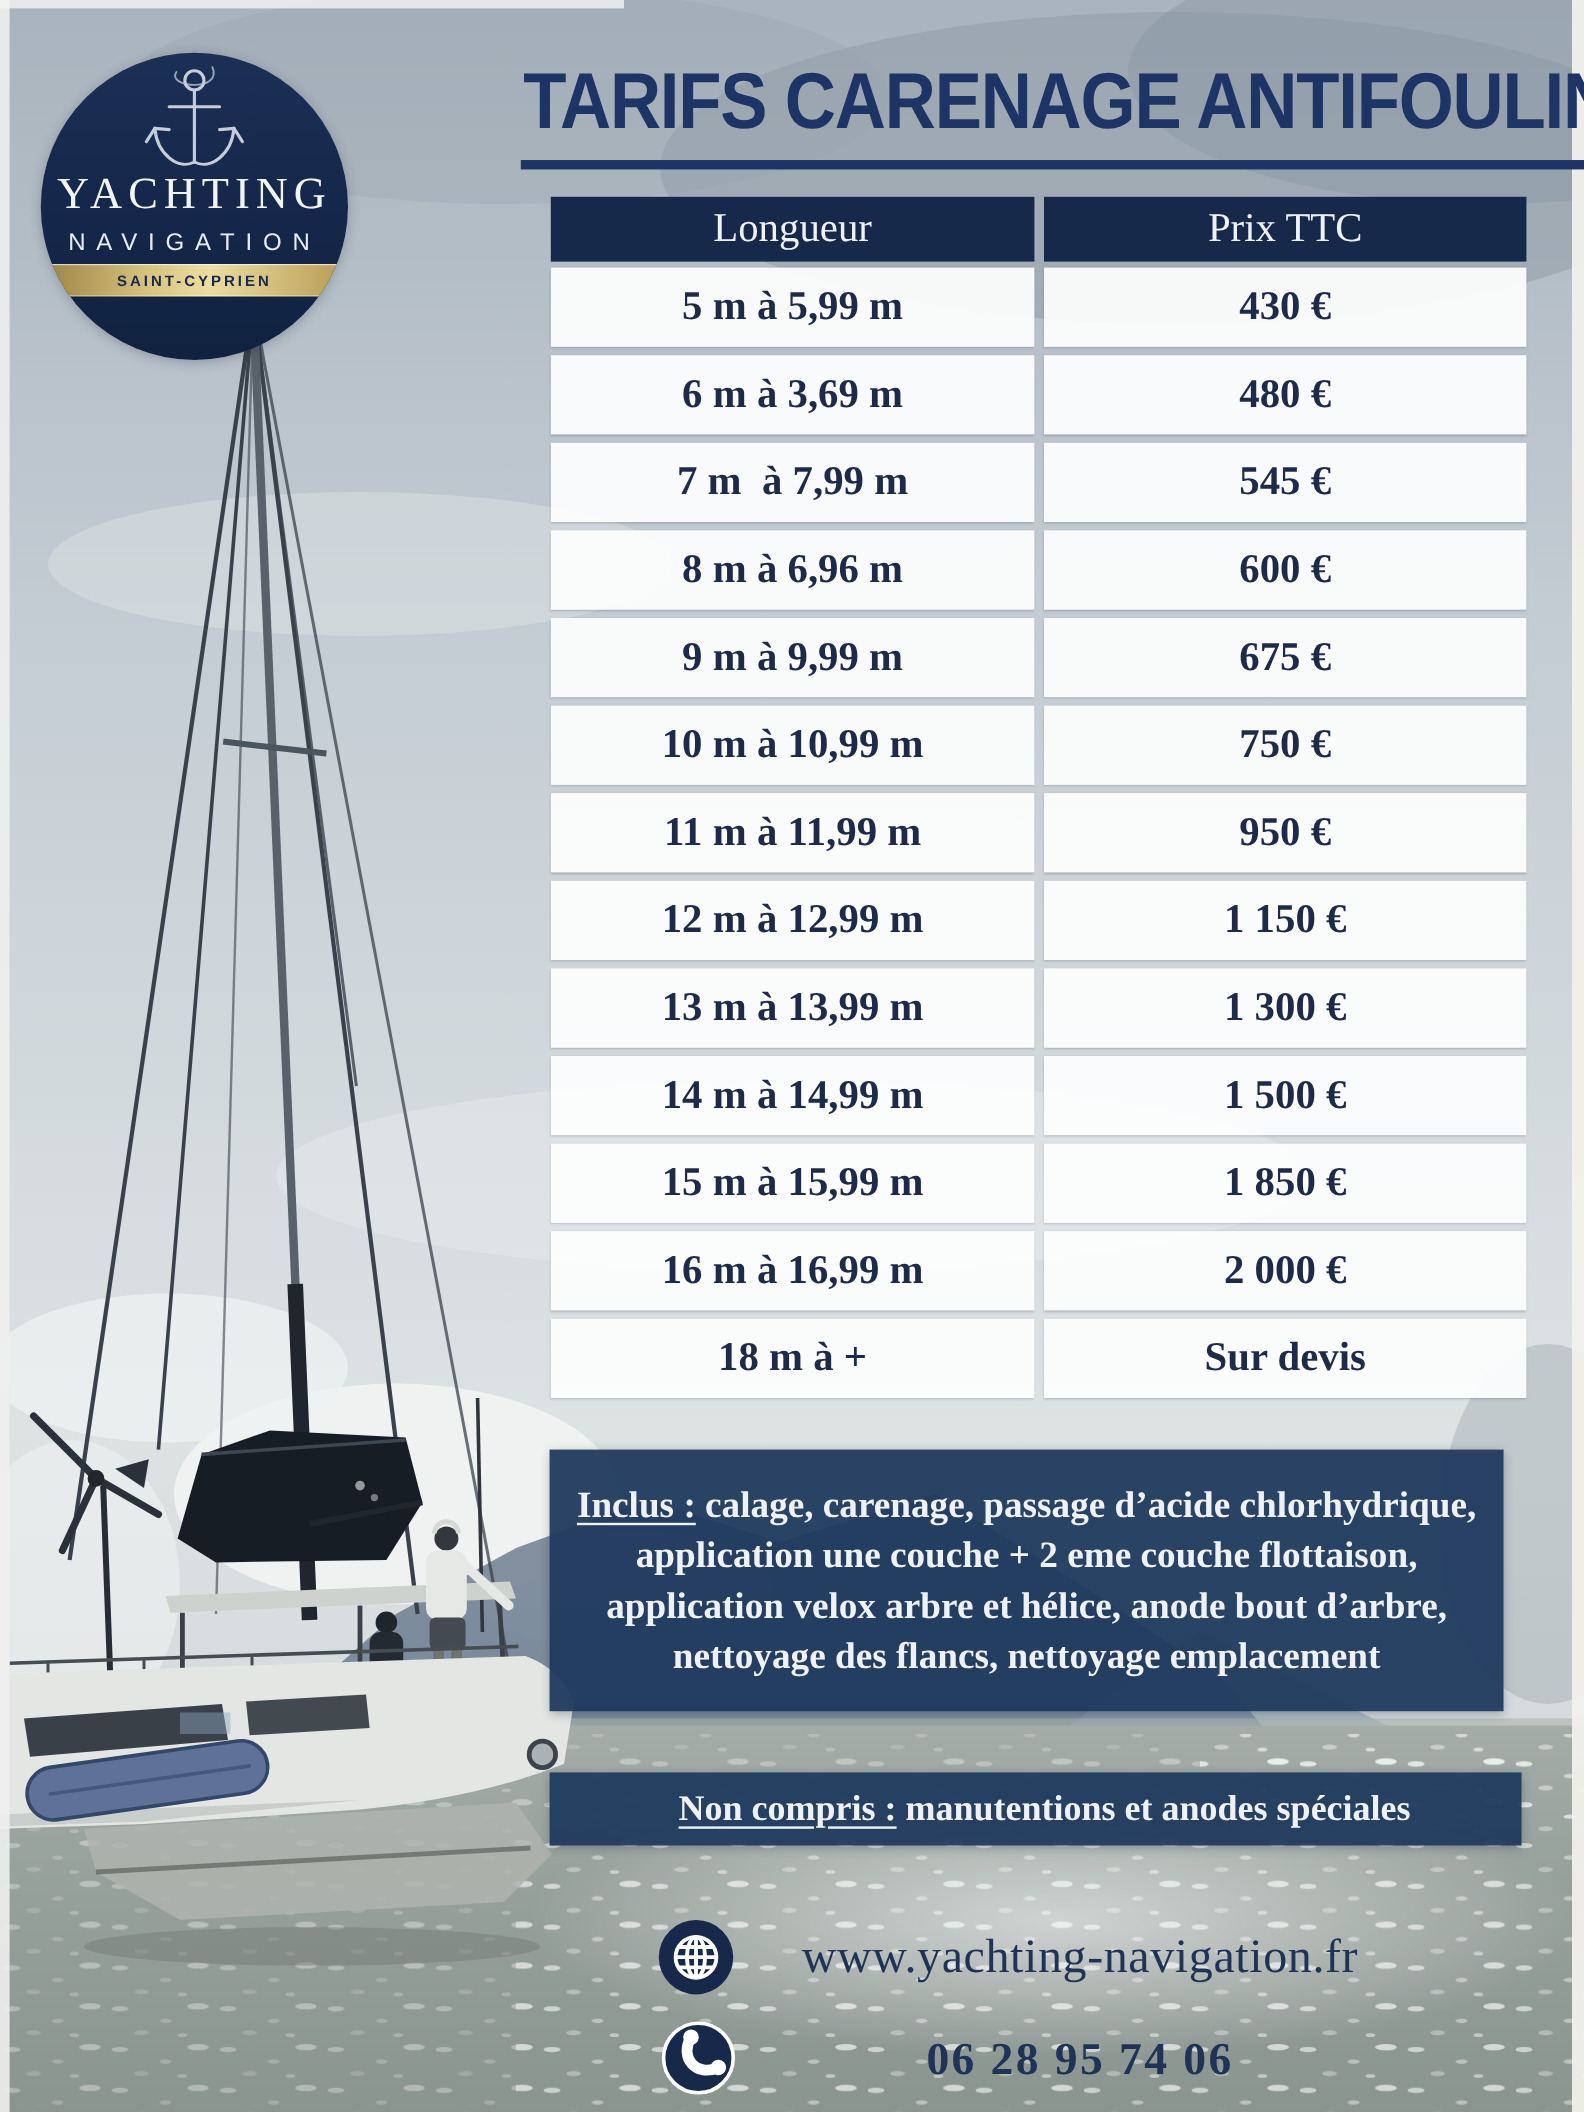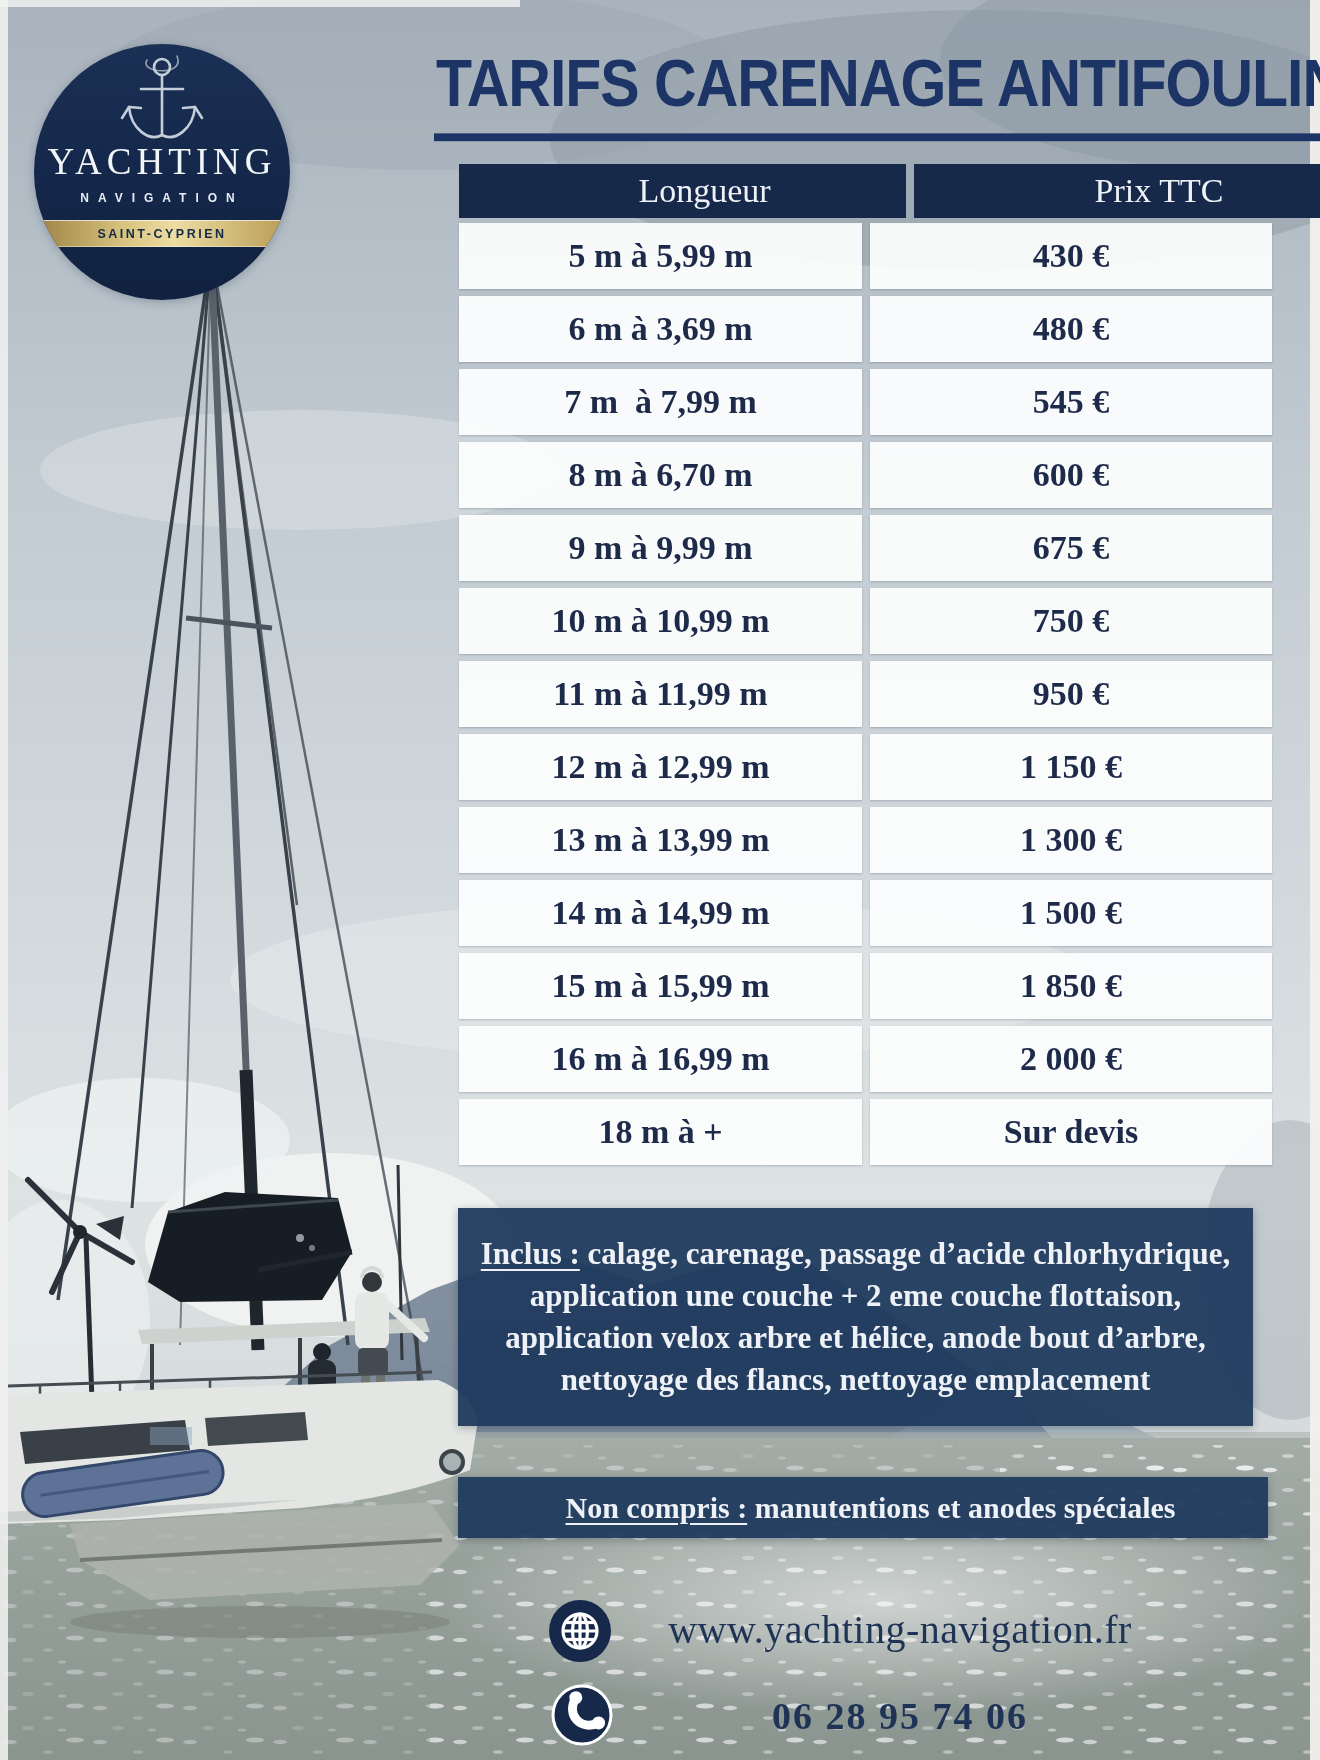--- a/index.html
+++ b/index.html
@@ -14,21 +14,21 @@
     background:linear-gradient(180deg,#1a3054 0%,#14274a 55%,#112240 100%);
     overflow:hidden;box-shadow:0 2px 10px rgba(20,30,50,.25);
   }
   .logo .anchor{position:absolute;left:50%;top:10px;transform:translateX(-50%);}
   .logo .brand-top{
     position:absolute;left:0;right:0;top:96px;text-align:center;color:#f2f5f8;
     font-size:37px;letter-spacing:5px;font-family:"Liberation Serif",serif;font-weight:400;
   }
   .logo .brand-bottom{
     position:absolute;left:0;right:0;top:147px;text-align:center;color:#e8edf2;
-    font-size:12px;letter-spacing:9px;font-weight:700;font-family:"Liberation Sans",sans-serif;
+    font-size:20px;letter-spacing:9px;font-weight:400;font-family:"Liberation Sans",sans-serif;
   }
   .logo .band{
     position:absolute;left:0;right:0;top:176px;height:25px;
     background:linear-gradient(90deg,#9a8144 0%,#d8c37f 35%,#ecdda2 55%,#b79a52 100%);
     border-top:1px solid rgba(255,255,255,.65);border-bottom:1px solid rgba(255,255,255,.4);
     display:flex;align-items:center;justify-content:center;
   }
   .logo .band span{
     font-family:"Liberation Sans",sans-serif;font-weight:bold;font-size:12.5px;
     letter-spacing:2.5px;color:#15294a;
@@ -38,21 +38,21 @@
     position:absolute;left:434px;top:46px;margin:0;
     font-family:"Liberation Sans",sans-serif;font-weight:800;font-size:59px;
     letter-spacing:-1px;color:#1c3566;white-space:nowrap;
     transform:scaleY(1.12);transform-origin:top left;
     border-bottom:7px solid #1c3566;padding:0 18px 10px 2px;
   }
   
   .tbl{position:absolute;left:459px;top:164px;width:813px;}
   .trow{display:flex;gap:8px;margin-bottom:7px;}
   .thead .cell{
-    background:#16294b;color:#eef2f7;height:54px;font-size:34px;font-weight:400;padding-left:44px;
+    background:#16294b;color:#eef2f7;height:54px;font-size:34px;font-weight:400;
   }
   .thead{margin-bottom:5px;}
   .cell{
     display:flex;align-items:center;justify-content:center;
     width:403px;flex:0 0 auto;
   }
   .cell.c2{width:402px;}
   .trow .cell.body{
     background:rgba(252,253,253,.95);color:#1e2a4a;height:66px;
     font-size:34px;font-weight:bold;box-shadow:0 1px 2px rgba(40,55,80,.25);
@@ -239,21 +239,21 @@
       <div class="cell body cell-len">6 m à 3,69 m</div>
       <div class="cell body c2 cell-price">480 €</div>
     </div>
 
     <div class="trow">
       <div class="cell body cell-len">7 m &nbsp;à 7,99 m</div>
       <div class="cell body c2 cell-price">545 €</div>
     </div>
 
     <div class="trow">
-      <div class="cell body cell-len">8 m à 6,70 m</div>
+      <div class="cell body cell-len">8 m à 6,96 m</div>
       <div class="cell body c2 cell-price">600 €</div>
     </div>
 
     <div class="trow">
       <div class="cell body cell-len">9 m à 9,99 m</div>
       <div class="cell body c2 cell-price">675 €</div>
     </div>
 
     <div class="trow">
       <div class="cell body cell-len">10 m à 10,99 m</div>

